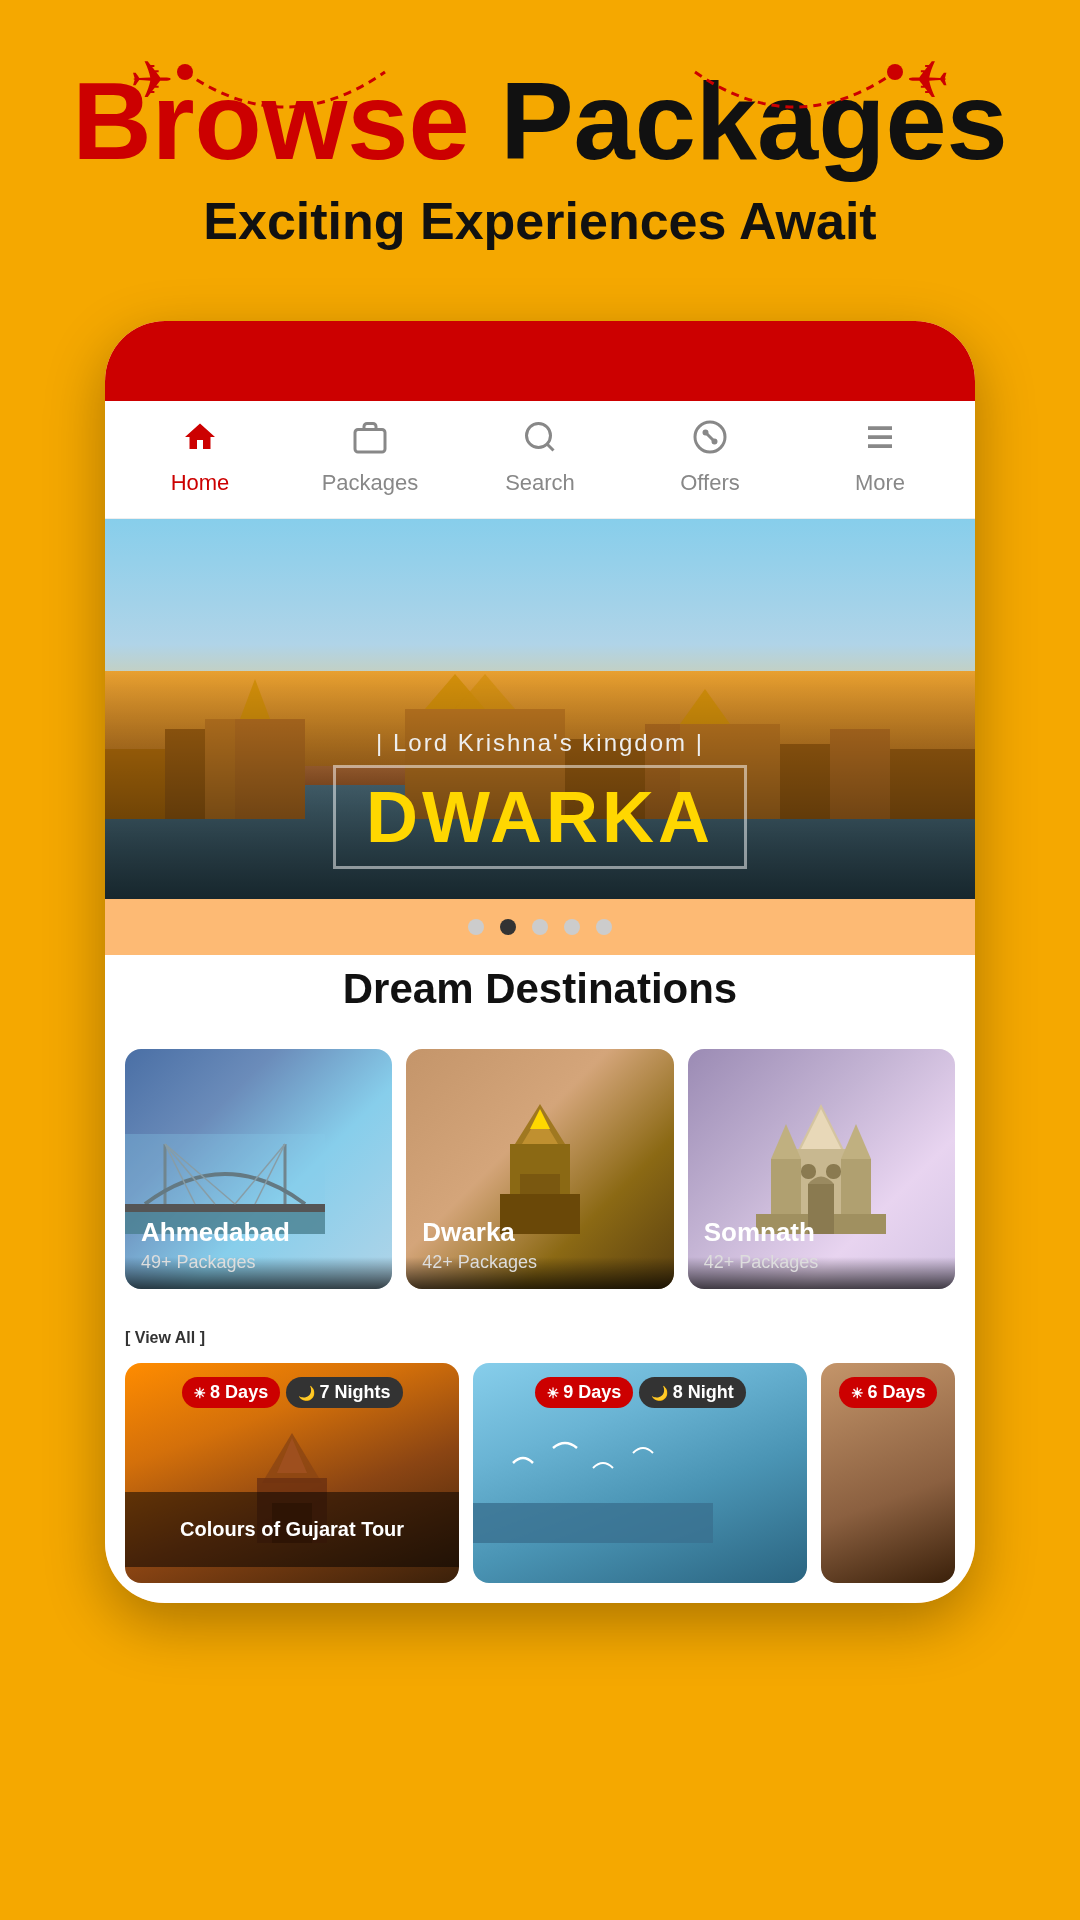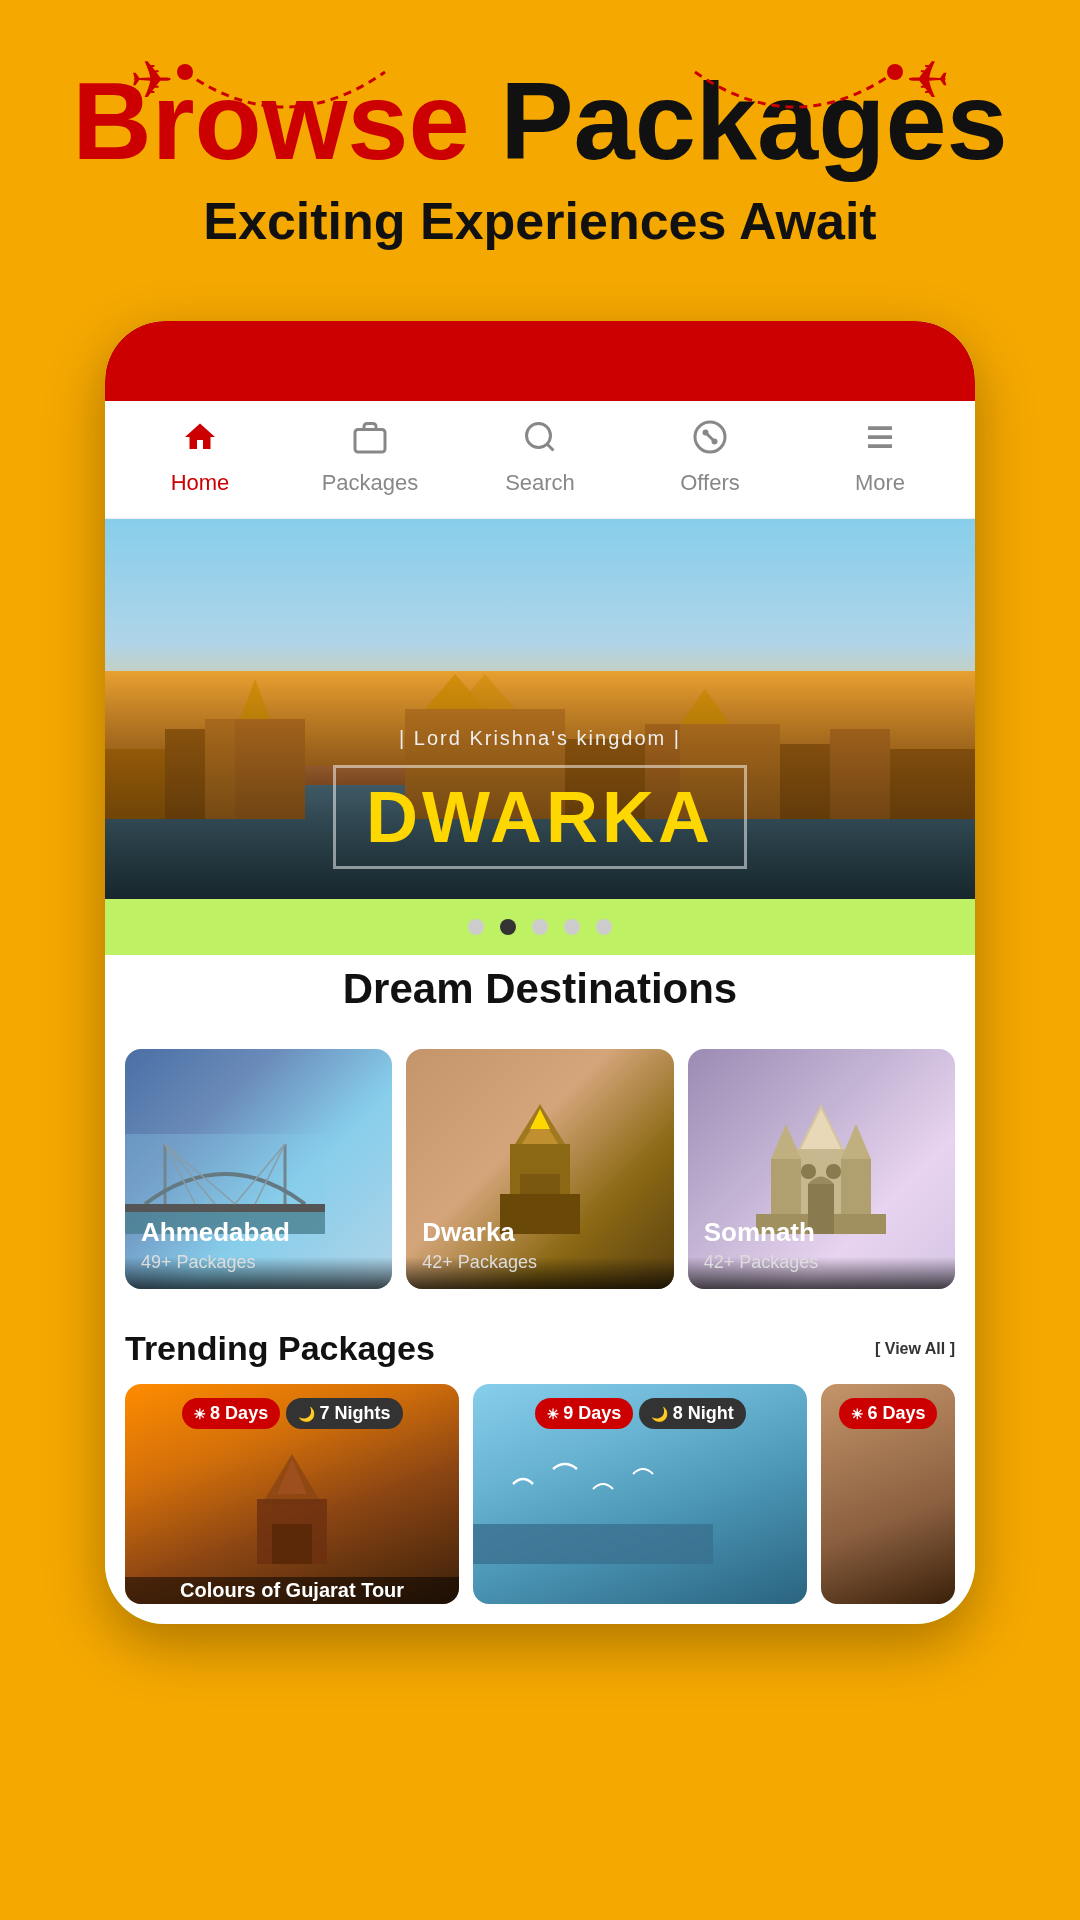--- a/index.html
+++ b/index.html
@@ -43,21 +43,21 @@
       font-size: 52px;
       font-weight: 800;
       color: #111;
       margin-top: 10px;
     }
 
     
     .phone-container {
       width: 870px;
       margin: 30px auto 0;
-      background: #bef264;
+      background: #fdba74;
       border-radius: 60px;
       overflow: hidden;
       box-shadow: 0 20px 60px rgba(0,0,0,0.3);
       position: relative;
     }
 
     
     .phone-top-bar {
       width: 100%;
       height: 80px;
@@ -117,24 +117,24 @@
     .hero-content {
       position: absolute;
       bottom: 30px;
       left: 50%;
       transform: translateX(-50%);
       text-align: center;
       color: white;
     }
 
     .hero-subtitle-text {
-      font-size: 20px;
+      font-size: 24px;
       color: #eee;
       letter-spacing: 2px;
-      margin-bottom: 15px;
+      margin-bottom: 8px;
     }
 
     .hero-title-text {
       font-size: 72px;
       font-weight: 900;
       color: #FFD700;
       border: 3px solid rgba(255,255,255,0.5);
       padding: 8px 30px;
       letter-spacing: 4px;
     }
@@ -306,28 +306,28 @@
       font-weight: 700;
       padding: 5px 12px;
       border-radius: 20px;
       display: flex;
       align-items: center;
       gap: 4px;
     }
 
     .trend-card-label {
       position: absolute;
-      bottom: 0;
+      bottom: 16px;
       left: 0;
       right: 0;
       background: rgba(0,0,0,0.5);
       color: #fff;
       font-size: 20px;
       font-weight: 700;
-      padding: 2px 12px;
+      padding: 26px 12px;
       text-align: center;
     }
 
     
     .deco-arc-left {
       position: absolute;
       top: 62px;
       left: 175px;
     }
     .deco-arc-right {
@@ -535,21 +535,20 @@
         <div style="position:absolute;bottom:0;left:0;right:0;padding:16px;">
           <div class="dest-name">Somnath</div>
           <div class="dest-packages">42+ Packages</div>
         </div>
       </div>
     </div>
   </div>
 
   <div class="trending-section">
     <div class="trending-header">
-      <div class="trending-title">Trending Packages</div>
       <div class="view-all-btn">[ View All ]</div>
     </div>
 
     <div class="trending-cards">
 
       <div class="trend-card">
         <div class="trend-card-bg"></div>
 
         <svg style="position:absolute;bottom:40px;left:50%;transform:translateX(-50%);" width="200" height="120" viewBox="0 0 200 120">
           <polygon points="100,10 130,60 70,60" fill="#8B4513" opacity="0.8"></polygon>

